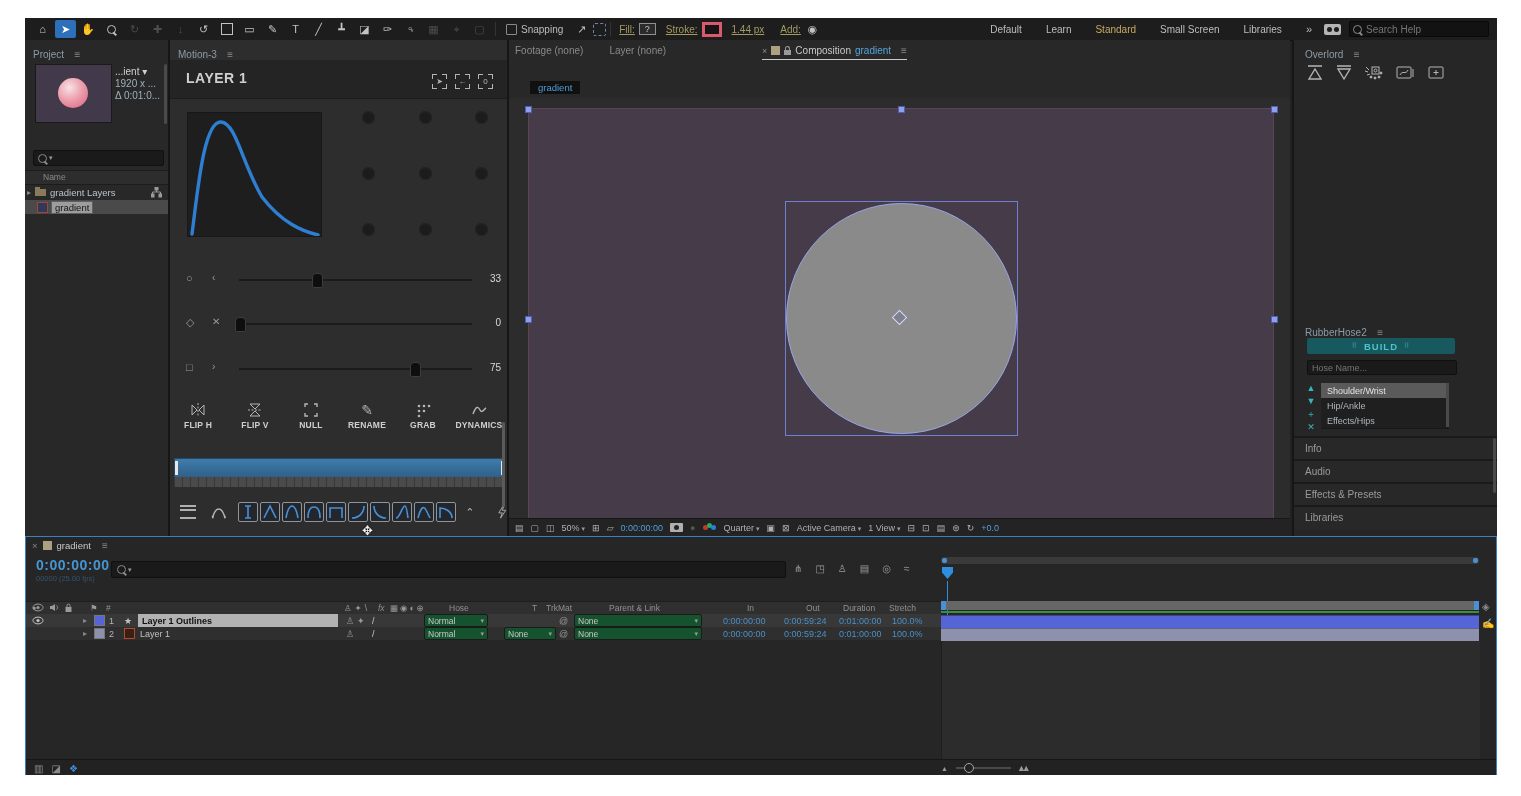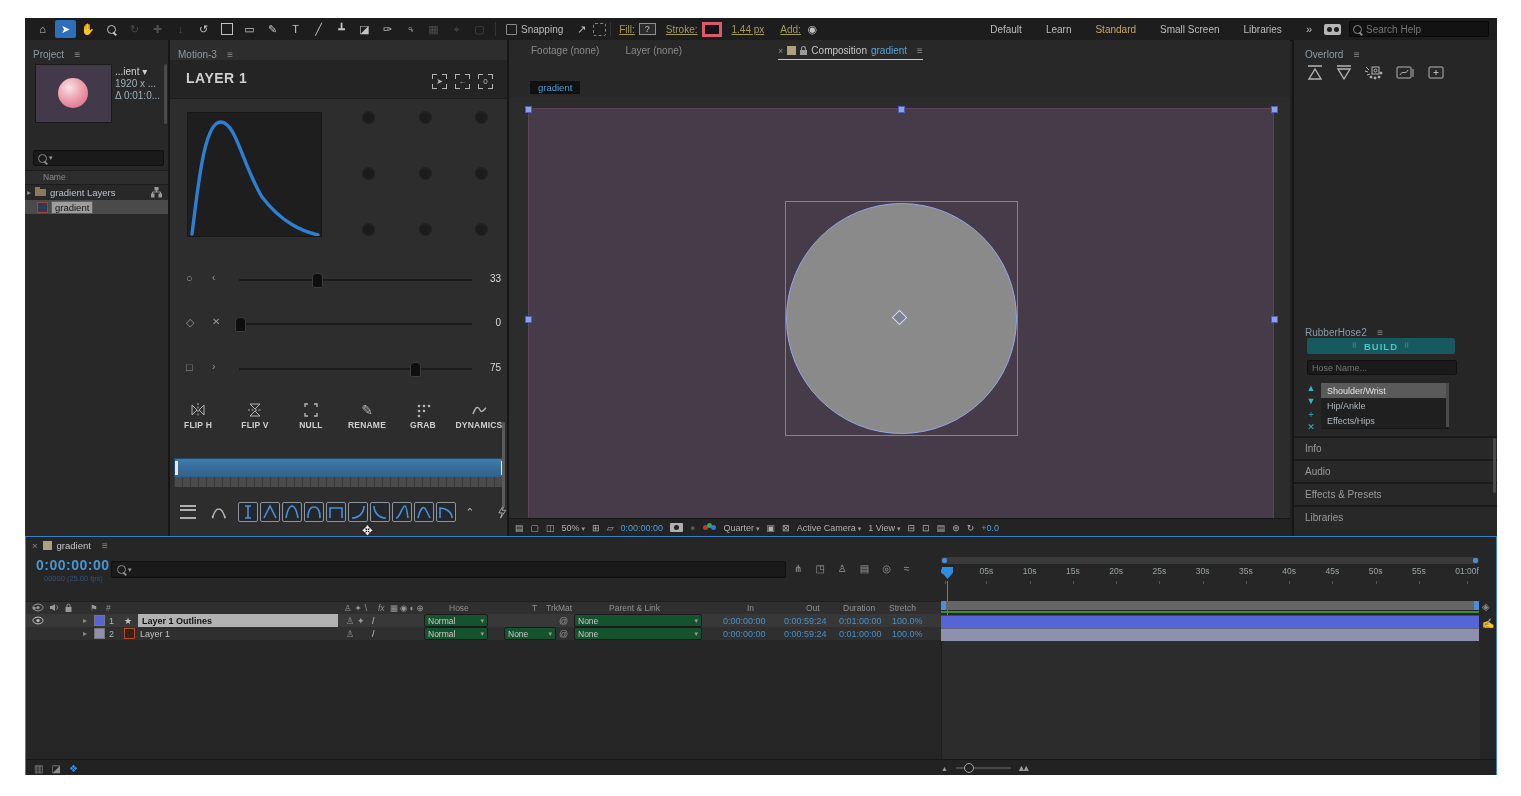--- a/index.html
+++ b/index.html
@@ -123,21 +123,21 @@
   #rh-scroll{left:152px;top:343px;width:3px;height:44px;background:#4a4a4a;}
   .side-bar{position:absolute;left:0;width:205px;height:22px;background:#282828;border-top:2px solid #1a1a1a;
     color:#9a9a9a;font-size:10px;line-height:22px;}
   .side-bar span{margin-left:11px;}
   #rcscroll{left:199px;top:398px;width:3px;height:55px;background:#4a4a4a;border-radius:2px;}
 
   
   #timeline{left:0;top:518px;width:1472px;height:239px;background:#262626;border:1px solid #3d7fc4;box-sizing:border-box;}
   #tl-tab{left:6px;top:3px;display:flex;align-items:center;gap:5px;font-size:9.5px;color:#c8c8c8;}
   #tl-time{left:10px;top:20px;font-size:14px;font-weight:bold;color:#4596d2;letter-spacing:.5px;}
-  #tl-frame{left:10px;top:37px;font-size:7.5px;color:#32546e;margin-left:8px;}
+  #tl-frame{left:10px;top:37px;font-size:7.5px;color:#32546e;}
   #tl-search{left:85px;top:24px;width:668px;height:15px;display:flex;align-items:center;padding-left:5px;}
   #tl-icons{left:768px;top:26px;display:flex;gap:13px;color:#9a9a9a;font-size:10px;}
   #tl-minibar{left:915px;top:20px;width:538px;height:7px;background:#3a3a3a;border-radius:3px;}
   #tl-minibar i{position:absolute;top:1px;width:5px;height:5px;background:#4a90d9;border-radius:2px;}
   #tl-ruler{left:915px;top:29px;width:538px;height:15px;display:flex;justify-content:space-between;
     color:#9aa5a5;font-size:8.5px;}
   .tick{position:relative;text-align:center;}
   .tick::after{content:"";position:absolute;left:50%;bottom:-3px;width:1px;height:3px;background:#555;}
   #playline{left:921px;top:44px;width:1px;height:62px;background:#2f8fdf;}
   #playhead{left:916px;top:30px;width:11px;height:12px;background:#2f8fdf;
@@ -448,21 +448,21 @@
         </span>
       <span style="color:#b5b5b5;font-size:11px;margin:0 8px;">⌃</span>
       <svg width="12" height="16" viewBox="0 0 12 16" style="margin-left:14px;">
         <path d="M7 1 L2 9 H6 L4 15 L10 6 H6 L8 1 Z" fill="none" stroke="#b5b5b5"></path>
       </svg>
     </div>
     <div class="ab" id="mscroll"></div>
   </div>
 
   <div class="ab" id="viewer">
-    <div class="ab" style="left:22px;top:5px;display:flex;align-items:flex-start;">
+    <div class="ab" style="left:6px;top:5px;display:flex;align-items:flex-start;">
       <span class="vtab">Footage (none)</span>
       <span class="vtab">Layer (none)</span>
       <span id="vactive" style="margin-left:70px;">
         <span style="color:#8a8a8a;font-size:9px;">×</span>
         <span class="compchip"></span>
         <span class="lock"></span>
         <span style="color:#c8c8c8;font-size:10px;">Composition</span>
         <span style="color:#57a3d9;font-size:10px;">gradient</span>
         <span class="pmenu">≡</span>
       </span>
@@ -616,35 +616,20 @@
       <span>♙</span>
       <span>▤</span>
       <span>◎</span>
       <span>≈</span>
     </div>
 
     <div class="ab" id="tl-minibar">
       <i style="left:1px;"></i>
       <i style="right:1px;"></i>
     </div>
-    <div class="ab" id="tl-ruler">
-        <span class="tick">0s</span>
-        <span class="tick">05s</span>
-        <span class="tick">10s</span>
-        <span class="tick">15s</span>
-        <span class="tick">20s</span>
-        <span class="tick">25s</span>
-        <span class="tick">30s</span>
-        <span class="tick">35s</span>
-        <span class="tick">40s</span>
-        <span class="tick">45s</span>
-        <span class="tick">50s</span>
-        <span class="tick">55s</span>
-        <span class="tick">01:00f</span>
-      </div>
     <div class="ab" id="playline"></div>
     <div class="ab" id="playhead"></div>
 
     <div class="ab" id="tl-hdr">
       <span class="avg">
         <svg width="12" height="9" viewBox="0 0 12 9">
             <ellipse cx="6" cy="4.5" rx="5" ry="3.4" fill="none" stroke="#9a9a9a"></ellipse>
             <circle cx="6" cy="4.5" r="1.6" fill="#9a9a9a"></circle>
           </svg>
         <svg width="10" height="9" viewBox="0 0 10 9">

